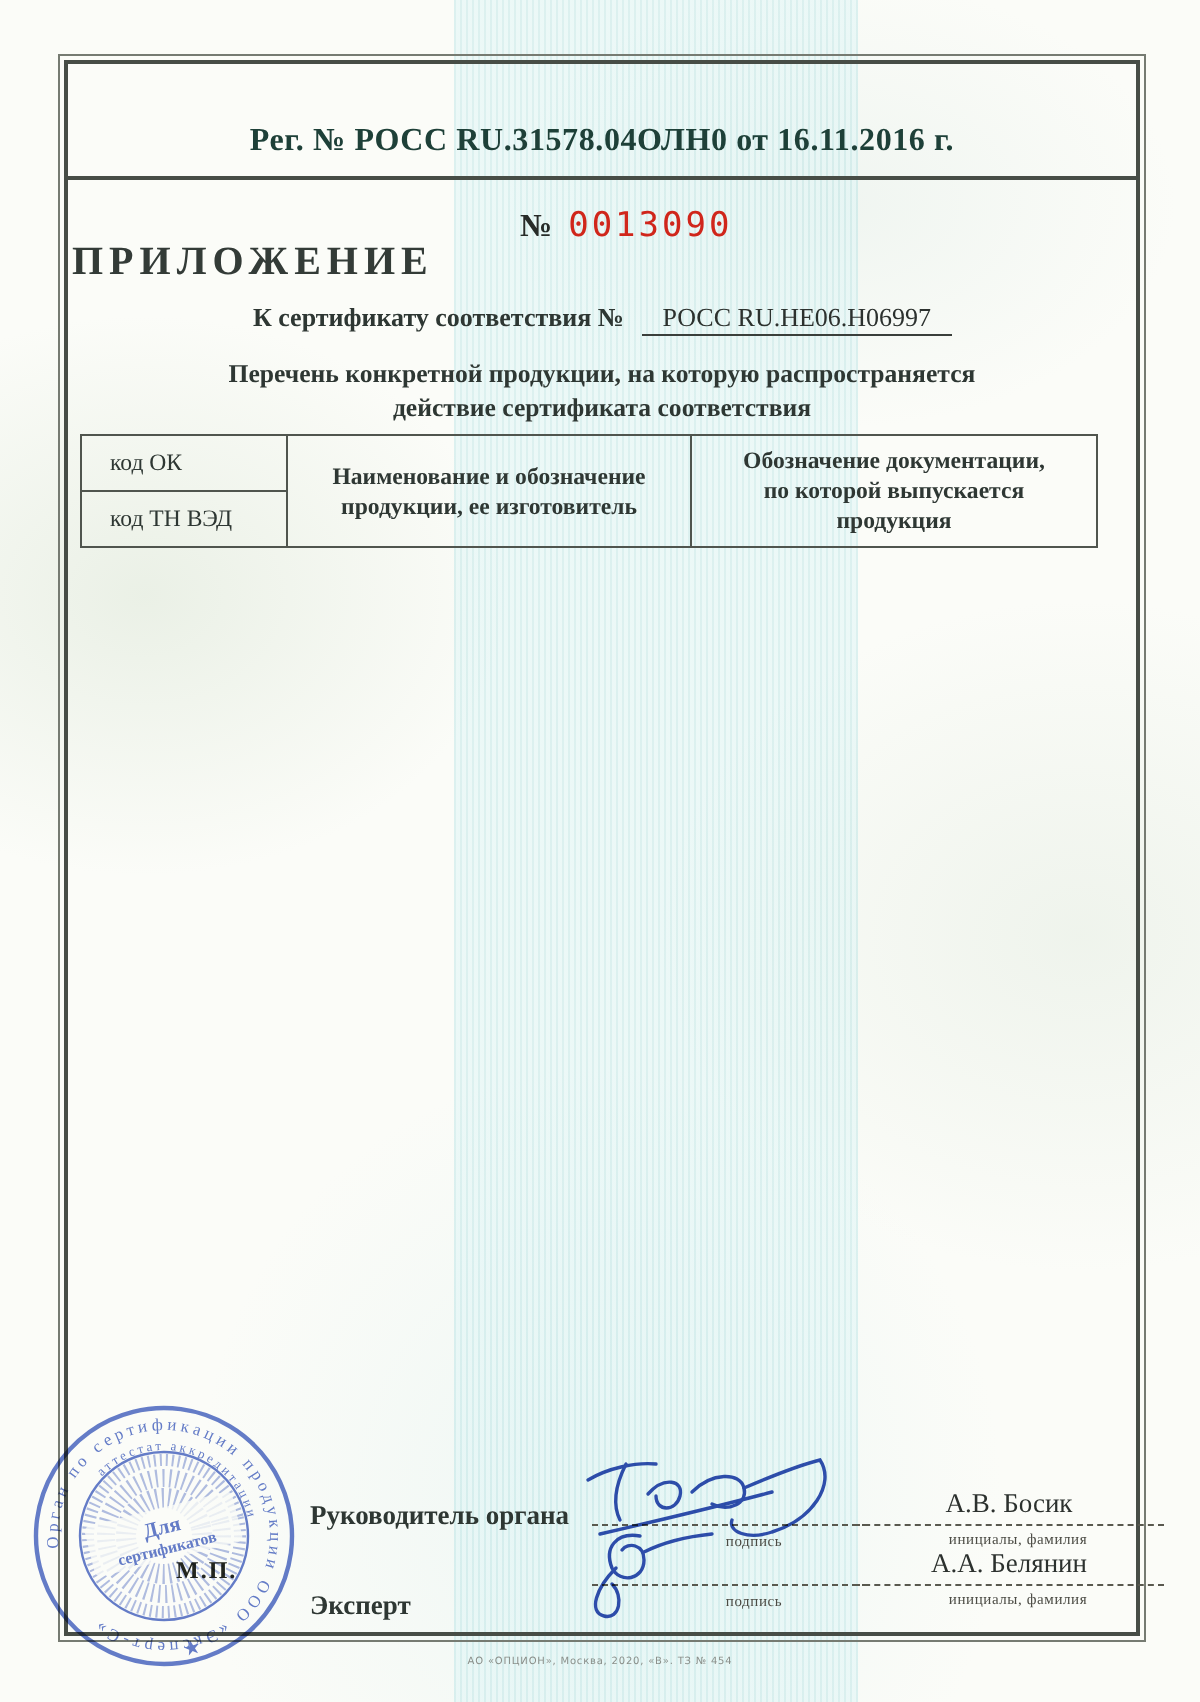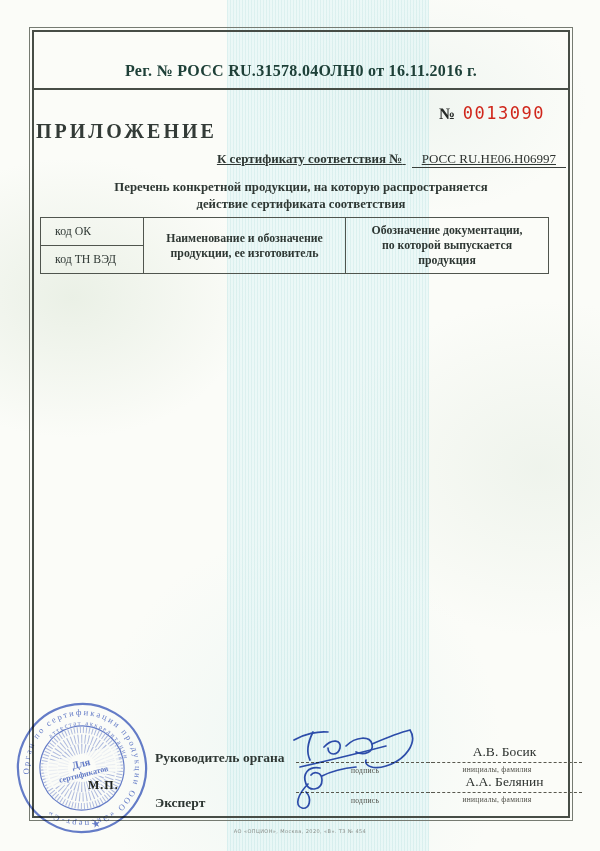--- a/index.html
+++ b/index.html
@@ -29,29 +29,29 @@
 
   .abs { position:absolute; z-index:2; }
 
   .header-line1 { left:36px; top:40px; width:530px; text-align:center;
     font-size:18.5px; font-weight:bold; color:#1e4038; letter-spacing:.2px; }
   .header-line2 { left:36px; top:62px; width:530px; text-align:center;
     font-size:16px; font-weight:bold; color:#1e4038; letter-spacing:.3px; }
   .header-divider { left:33px; top:88px; width:535px; height:0;
     border-top:2px solid #474d46; }
 
-  .form-number { left:260px; top:103px; width:285px; text-align:right; white-space:nowrap; }
+  .form-number { left:260px; top:103px; width:285px; text-align:left; white-space:nowrap; }
   .form-number .no-sign { font-size:16px; font-weight:bold; color:#272b28; margin-right:8px; }
   .form-number .digits { font-family:"DejaVu Sans Mono", monospace;
     font-size:17px; color:#d0261b; letter-spacing:1.5px; }
 
   .doc-title { left:36px; top:120px; width:530px; 
     font-size:20px; font-weight:bold; letter-spacing:3px; color:#333b37; }
 
-  .cert-ref { left:36px; top:151px; width:530px; text-align:right; font-size:13px; white-space:nowrap;text-decoration:underline; }
+  .cert-ref { left:36px; top:151px; width:530px; text-align:center; font-size:13px; white-space:nowrap; }
   .cert-ref .lbl { font-weight:bold; color:#2e3733; }
   .cert-ref .val { color:#2c312e; border-bottom:1px solid #3a3f3b; padding:0 10px 1px 10px; margin-left:6px; }
 
   .scope-line1 { left:36px; top:180px; width:530px; text-align:center;
     font-size:12.8px; font-weight:bold; color:#2e3733; }
   .scope-line2 { left:36px; top:197px; width:530px; text-align:center;
     font-size:12.8px; font-weight:bold; color:#2e3733; }
 
   table.products { position:absolute; left:40px; top:217px; width:508px; z-index:2;
     border-collapse:collapse; table-layout:fixed; }
@@ -59,21 +59,21 @@
     vertical-align:middle; background:transparent;margin-top:17px; }
   td.code-cell { text-align:left; padding-left:14px; height:28px; }
   td.wide-cell { text-align:center; font-weight:bold; color:#3a413c; padding:0 20px; }
 
   .sig-role { font-size:13.5px; font-weight:bold; color:#2e3733; white-space:nowrap; }
   .role-1 { left:155px; top:750px; }
   .role-2 { left:155px; top:795px; }
   .sig-line { width:138px; height:18px; border-bottom:1px dashed #59594f; }
   .line-1 { left:296px; top:745px; }
   .line-2 { left:296px; top:775px; }
-  .sig-sublabel { width:138px; text-align:center; font-size:7.5px; color:#4c4c45; letter-spacing:.3px; }
+  .sig-sublabel { width:138px; text-align:center; font-size:7.5px; color:#4c4c45; letter-spacing:.3px;margin-left:12px; }
   .sub-1 { left:296px; top:766px; }
   .sub-2 { left:296px; top:796px; }
   .sig-name { width:155px; text-align:center; font-size:13.5px; color:#2c312e;
     border-bottom:1px dashed #59594f; padding-bottom:2px; white-space:nowrap; }
   .name-1 { left:427px; top:744px; }
   .name-2 { left:427px; top:774px; }
   .name-sub-1 { left:427px; top:765px; width:140px; }
   .name-sub-2 { left:427px; top:795px; width:140px; }
 
   .autograph { position:absolute; z-index:4; mix-blend-mode:multiply; }

